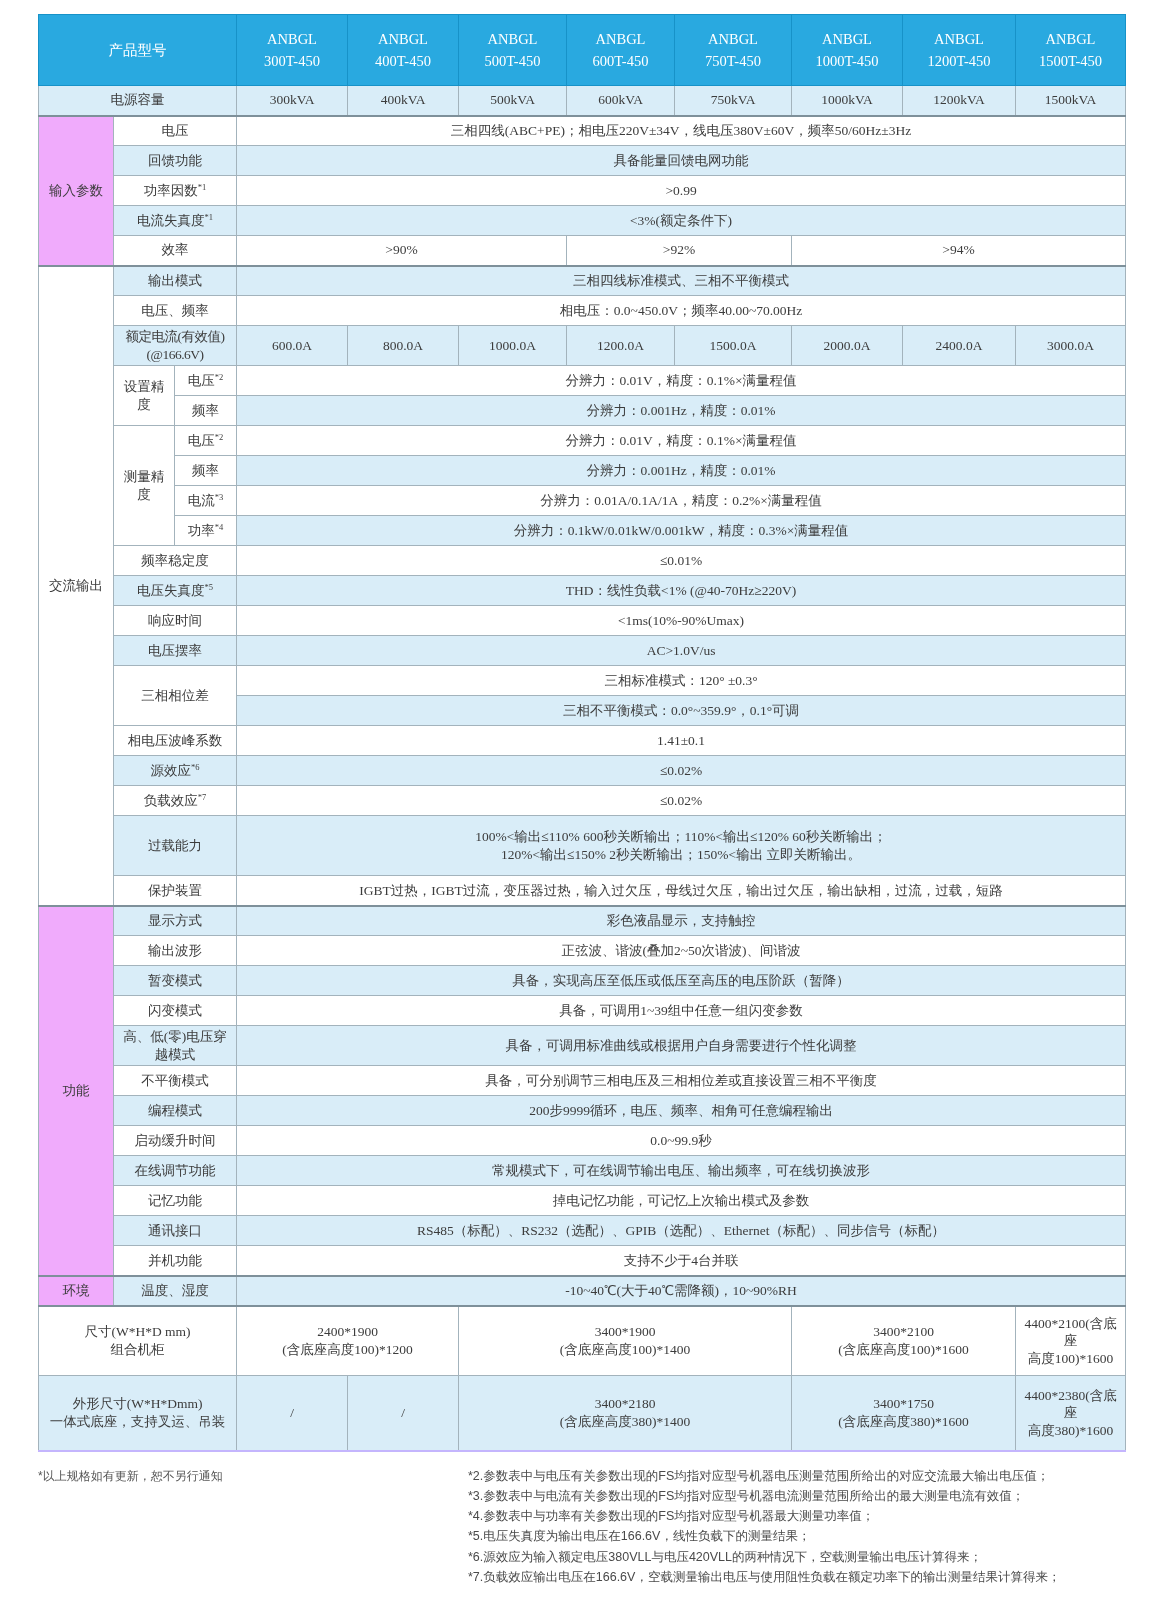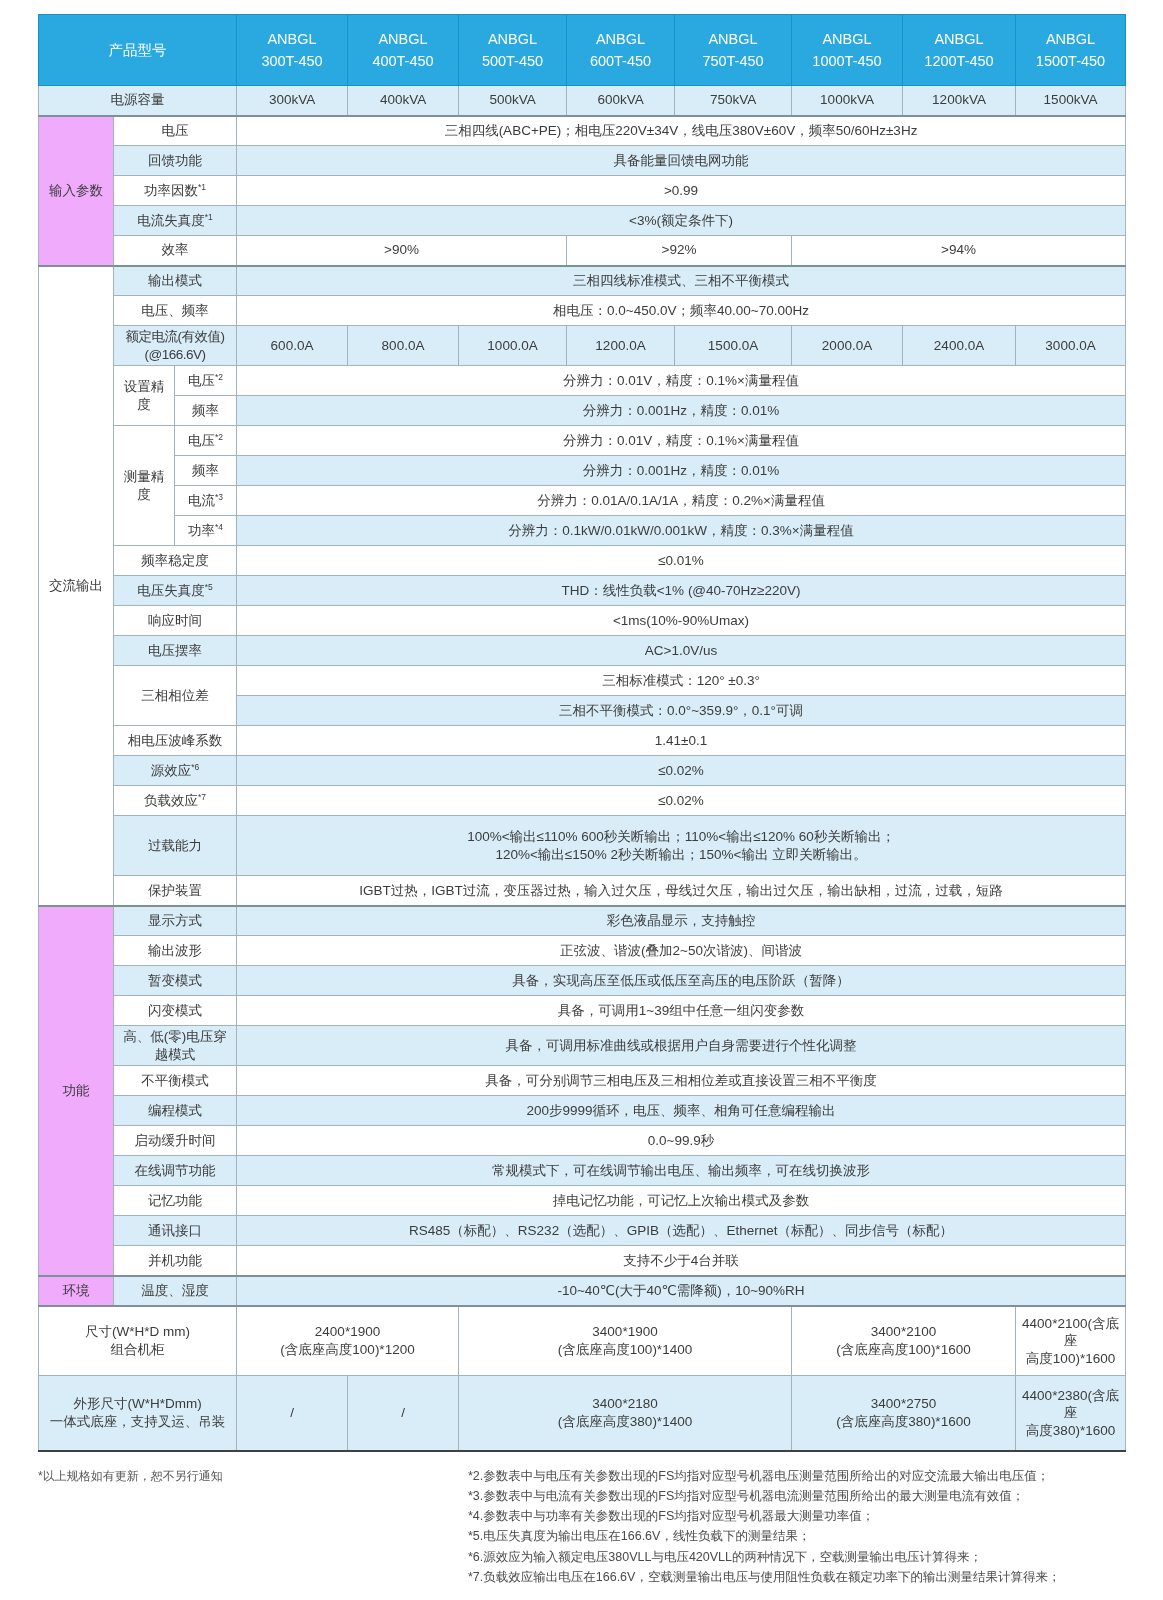--- a/index.html
+++ b/index.html
@@ -10,21 +10,21 @@
   tr.hdr{height:71px;}
   tr.hdr td{background:#29a9e0;color:#ffffff;border:1px solid #1792c8;font-size:14.5px;line-height:1.55;}
   td.grp{background:#d9edf8;font-size:14px;}
   td.sub{background:#ffffff;font-size:13px;}
   tr.b td{background:#d9edf8;}
   tr.w td{background:#ffffff;}
   tr.b td.grp,tr.w td.grp{background:#f0abfc;}
   tr.b td.sub,tr.w td.sub{background:#ffffff;margin-top:32px;}
   td.wcell{background:#ffffff !important;margin-top:28px;}
   tr.sep td{border-top:2px solid #7e909a;}
-  table.spec{border-bottom:2px solid #404040;}
+  table.spec{border-bottom:2px solid #c4b5fd;font-family:Liberation Serif, serif;}
   td sup{font-size:8.5px;vertical-align:super;line-height:0;}
   td.smalllbl{font-size:10px;letter-spacing:-0.5px;padding:2px 1px;}
   td.midlbl{font-size:11.5px;padding:2px 1px;}
   tr.tall{height:60px;}
   tr.dim1{height:70px;}
   tr.dim2{height:75px;}
   .two .l1,.two .l2{display:block;}
   td.dimlast{font-size:12.5px;padding:2px 1px;}
   .footer{display:flex;width:1100px;margin-top:14px;}
   .footer .left{width:430px;font-size:12px;color:#555;padding-top:2px;}
@@ -300,21 +300,21 @@
             <span class="l1">外形尺寸(W*H*Dmm)</span>
             <span class="l2">一体式底座，支持叉运、吊装</span>
           </td>
   <td>/</td>
   <td>/</td>
   <td colspan="3" class="two">
             <span class="l1">3400*2180</span>
             <span class="l2">(含底座高度380)*1400</span>
           </td>
   <td colspan="2" class="two">
-            <span class="l1">3400*2750</span>
+            <span class="l1">3400*1750</span>
             <span class="l2">(含底座高度380)*1600</span>
           </td>
   <td class="two dimlast">
             <span class="l1">4400*2380(含底座</span>
             <span class="l2">高度380)*1600</span>
           </td>
 </tr>
 </tbody>
     </table>
 

